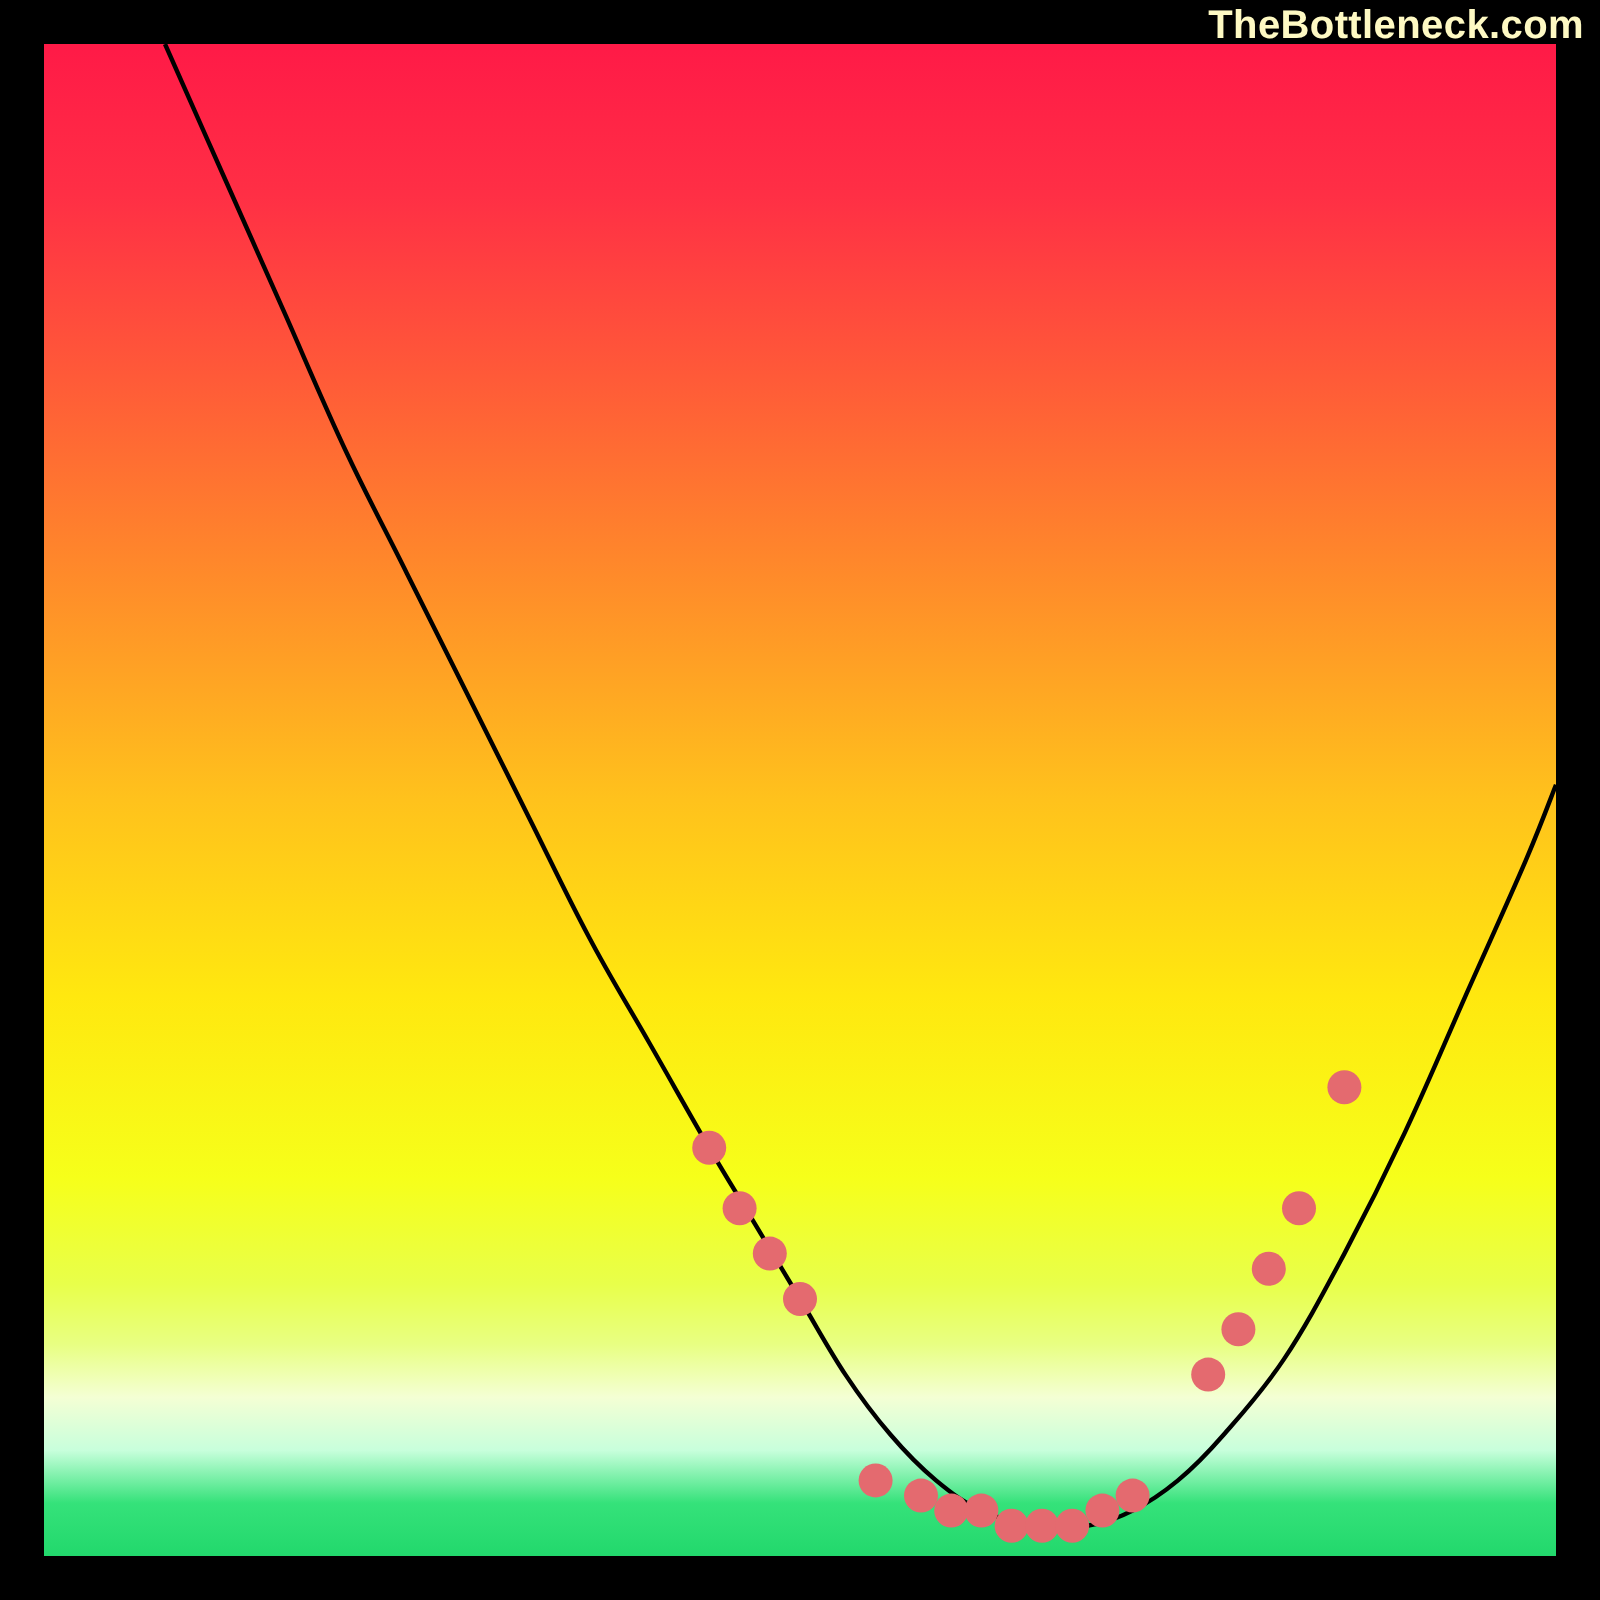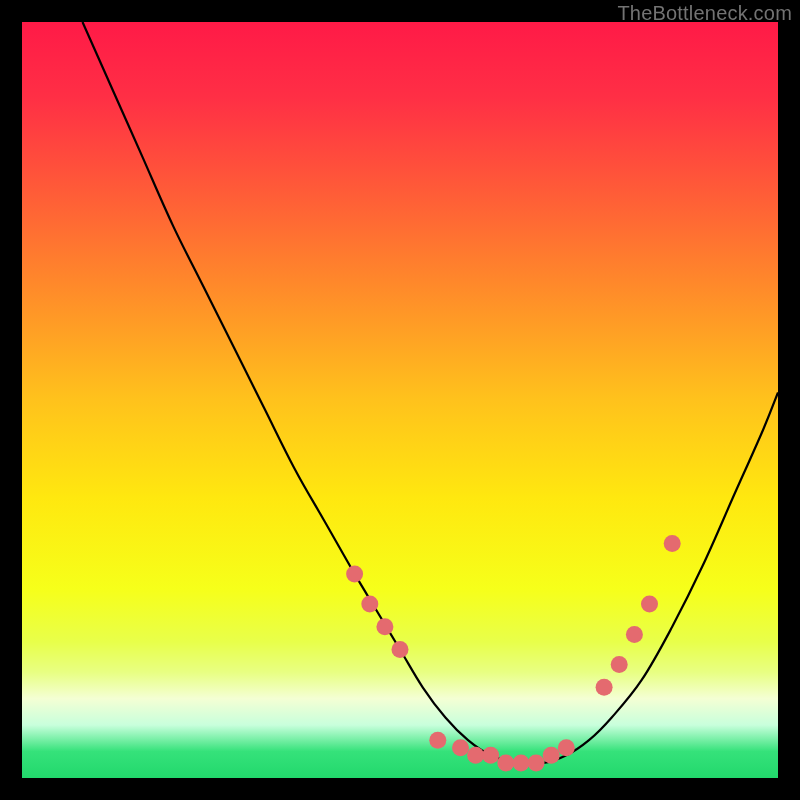--- a/index.html
+++ b/index.html
@@ -37,23 +37,23 @@
     position: absolute;
     left: 0;
     top: 0;
     width: 756px;
     height: 756px;
   }
   .watermark {
     position: absolute;
     top: 2px;
     right: 8px;
-    color: #737373;
+    color: #fef9c3;
     font-size: 20px;
-    font-weight: 400;
+    font-weight: 700;
     letter-spacing: 0.2px;
   }
 </style>
 </head>
 <body>
 
 <div class="frame">
   <div class="plot">
     <svg class="gradient" viewBox="0 0 756 756" preserveAspectRatio="none">
       <defs>

